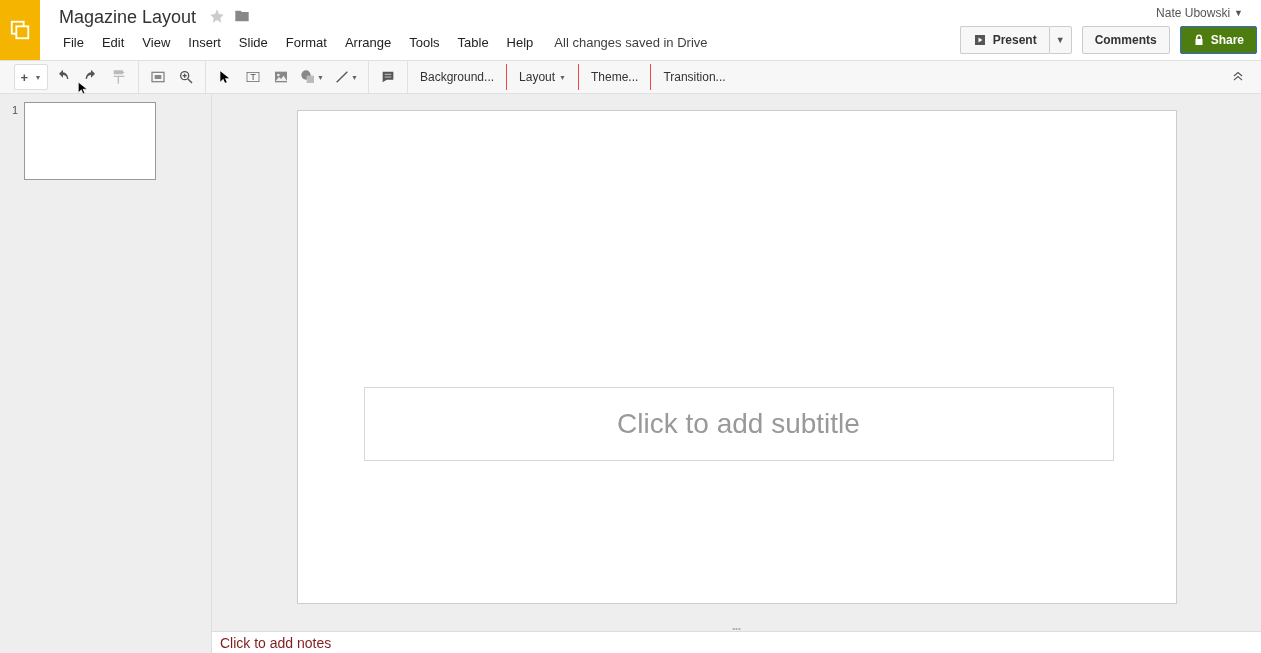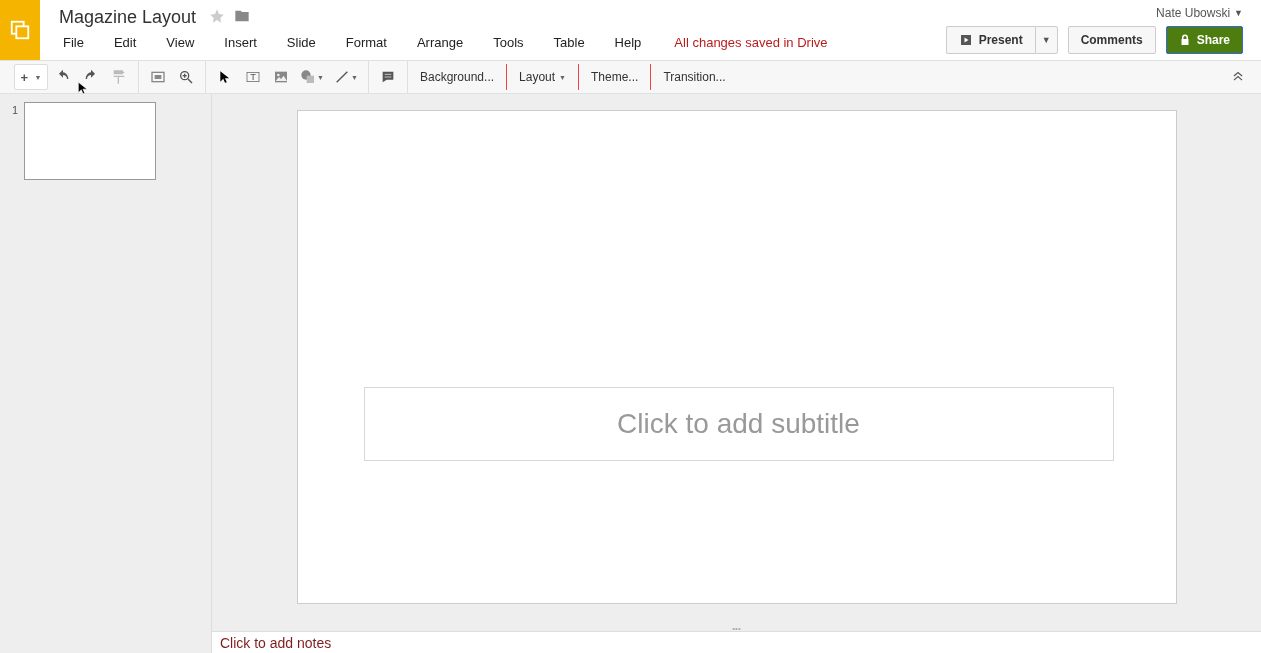--- a/index.html
+++ b/index.html
@@ -5,27 +5,27 @@
   * { box-sizing: border-box; margin: 0; padding: 0; }
   body { font-family: Arial, sans-serif; font-size: 13px; color: #333; width: 1261px; height: 653px; overflow: hidden; background: #fff; position: relative; }
   
   .header { display: flex; align-items: flex-start; height: 60px; }
   .logo-box { width: 40px; height: 60px; background: #f4b400; display: flex; align-items: center; justify-content: center; }
   .logo-box svg { width: 22px; height: 22px; }
   .header-main { flex: 1; padding-left: 14px; }
   .title-row { display: flex; align-items: center; height: 28px; padding-top: 6px; }
   .doc-title { font-size: 18px; color: #333; font-weight: normal; border: 1px solid transparent; padding: 1px 4px; }
   .star-icon, .folder-icon { margin-left: 8px; color: #bbb; cursor: pointer; }
-  .menu-row { display: flex; align-items: center; height: 28px; gap: 12px; }
+  .menu-row { display: flex; align-items: center; height: 28px; }
   .menu-item { padding: 4px 9px; color: #222; cursor: pointer; font-size: 13px; }
-  .save-status { margin-left: 12px; color: #b91c1c; font-size: 13px; }
+  .save-status { margin-left: 12px; color: #404040; font-size: 13px; }
   
   .top-right { position: absolute; top: 6px; right: 18px; display: flex; align-items: center; gap: 12px; }
   .user-name { color: #555; font-size: 12px; display: flex; align-items: center; gap: 4px; cursor: pointer; }
-  .top-right-buttons { position: absolute; top: 26px; right: 18px; display: flex; align-items: center; gap: 10px; }
+  .top-right-buttons { position: absolute; top: 26px; right: 4px; display: flex; align-items: center; gap: 10px; }
   .btn { border: 1px solid #ccc; background: #f7f7f7; padding: 6px 12px; font-size: 12px; font-weight: bold; border-radius: 2px; cursor: pointer; display: flex; align-items: center; gap: 6px; }
   .btn-present { display: flex; }
   .btn-present-group { display: flex; }
   .btn-present-group .btn:first-child { border-radius: 2px 0 0 2px; border-right: none; }
   .btn-present-group .btn:last-child { border-radius: 0 2px 2px 0; padding: 6px 6px; }
   .btn-share { background: #4d7c0f; border: 1px solid #3367d6; color: #fff; }
   .dropdown-caret { font-size: 9px; color: #555; }
   
   .toolbar { height: 34px; border-top: 1px solid #e0e0e0; border-bottom: 1px solid #e0e0e0; background: #f7f7f7; display: flex; align-items: center; padding: 0 8px; }
   .toolbar-group { display: flex; align-items: center; height: 100%; border-right: 1px solid #e0e0e0; padding: 0 6px; gap: 2px; }

